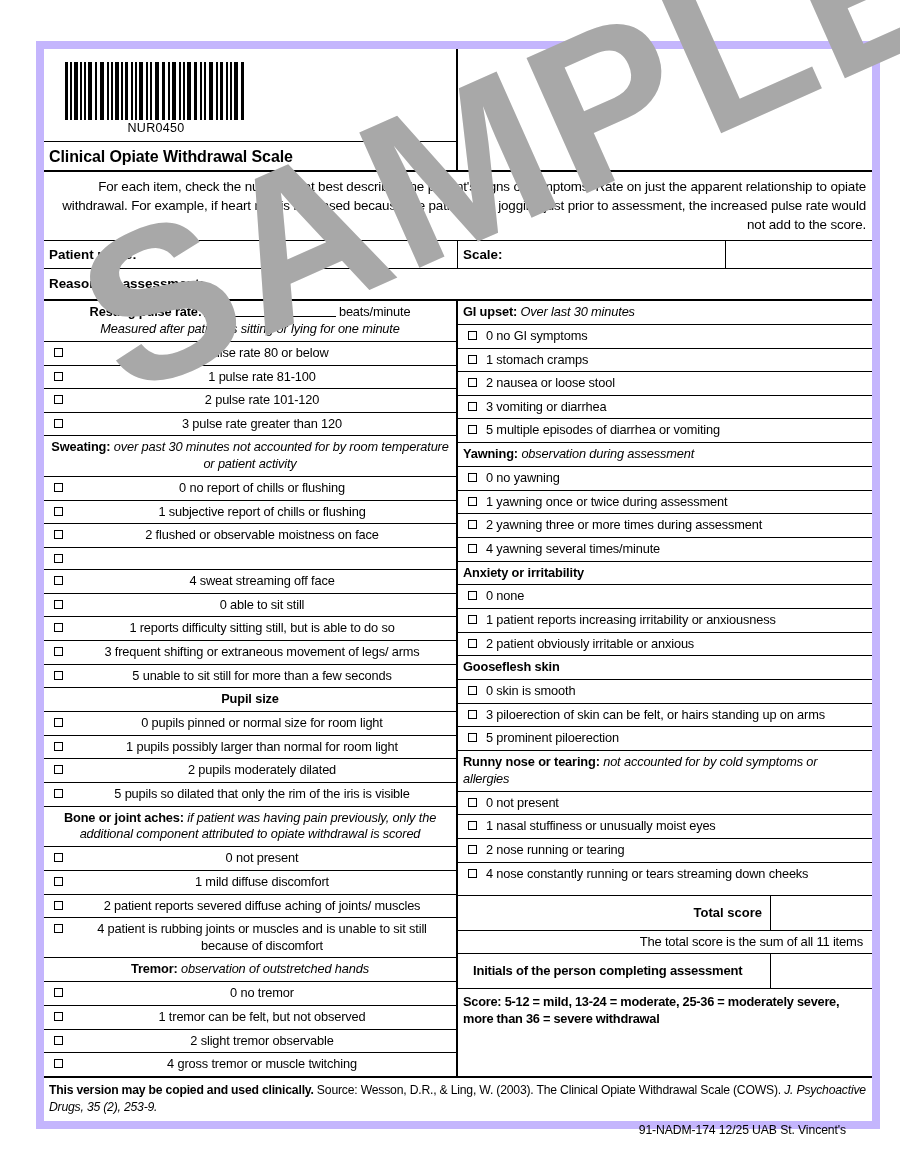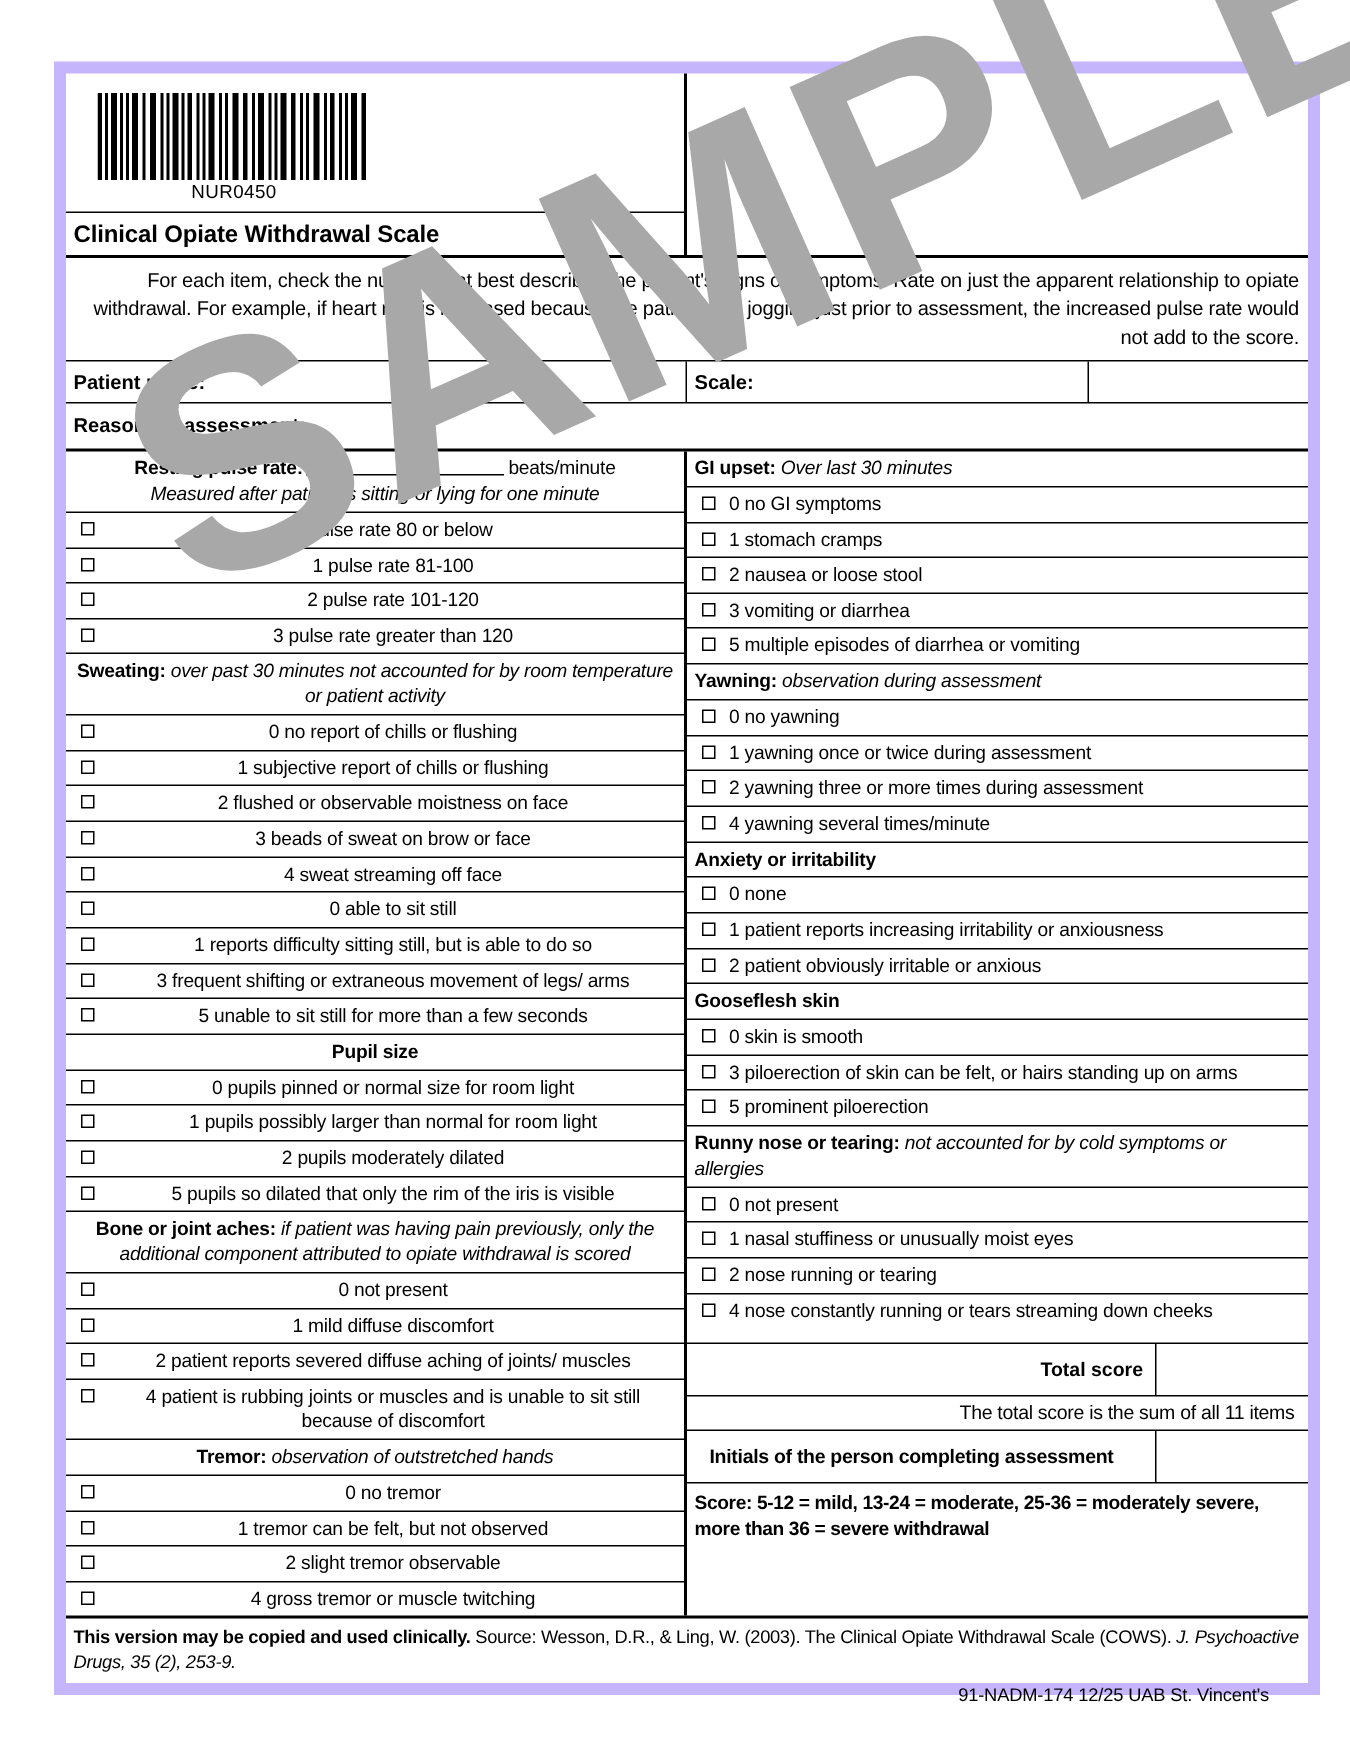--- a/index.html
+++ b/index.html
@@ -342,21 +342,20 @@
         <div class="opt">
           <span class="cb"></span>
           <span class="opt-txt">1 subjective report of chills or flushing</span>
         </div>
         <div class="opt">
           <span class="cb"></span>
           <span class="opt-txt">2 flushed or observable moistness on face</span>
         </div>
         <div class="opt">
           <span class="cb"></span>
-          <span class="opt-txt">3 beads of sweat on brow or face</span>
         </div>
         <div class="opt last-in-sect">
           <span class="cb"></span>
           <span class="opt-txt">4 sweat streaming off face</span>
         </div>
 
         <div class="opt">
           <span class="cb"></span>
           <span class="opt-txt">0 able to sit still</span>
         </div>

